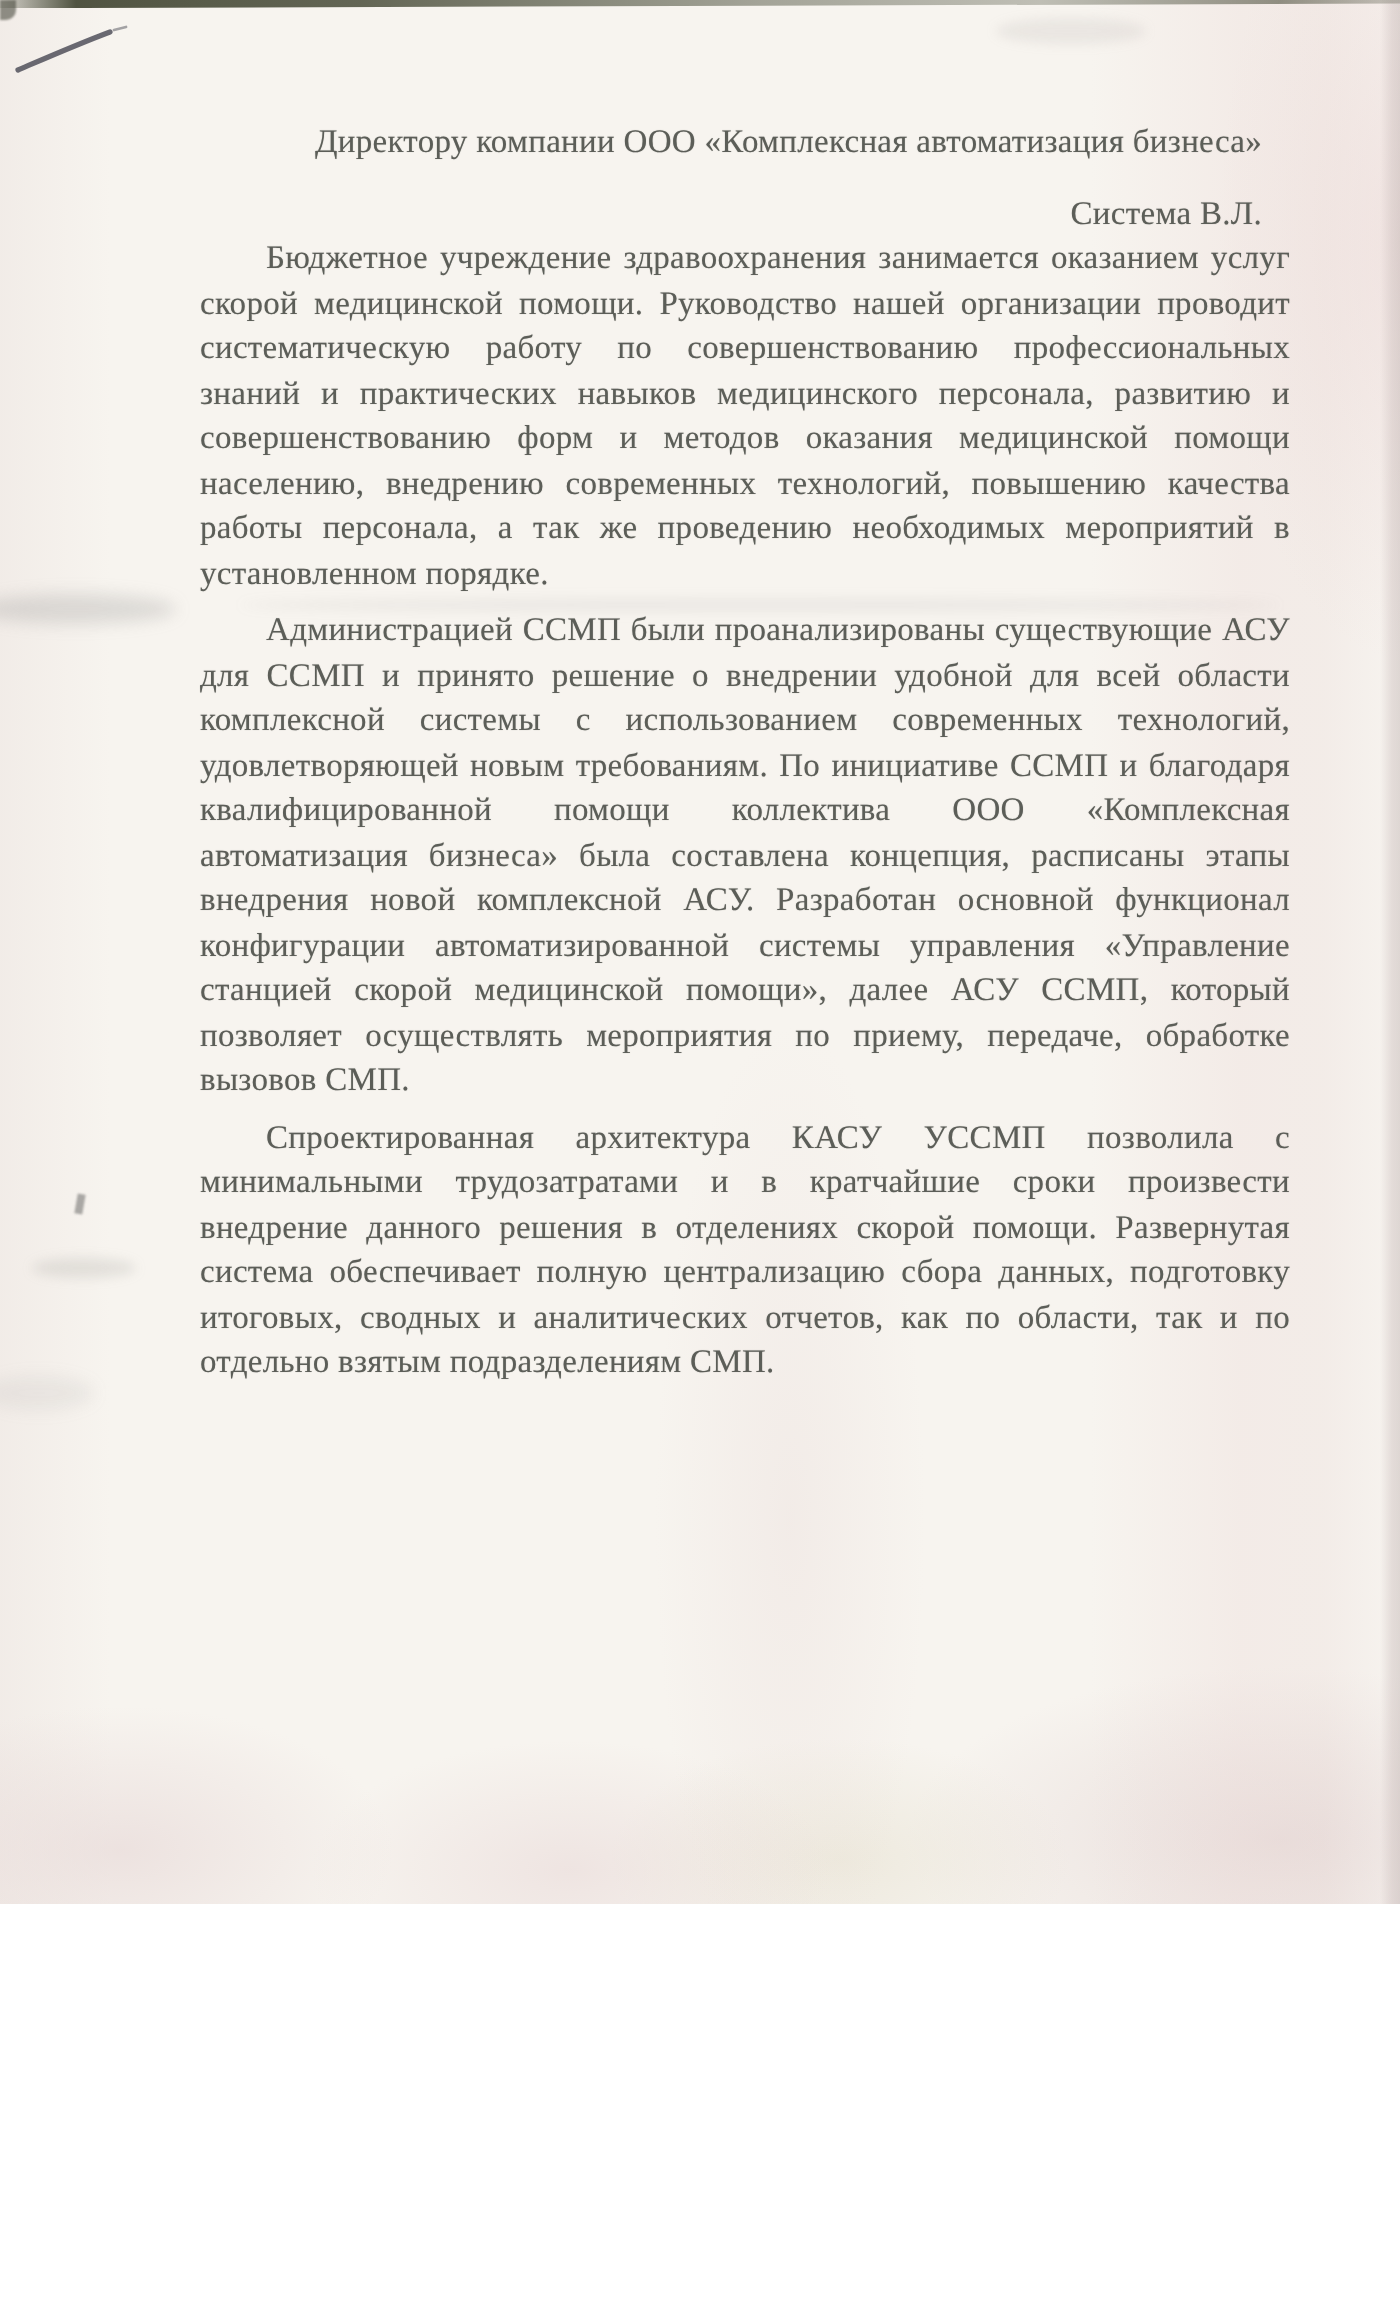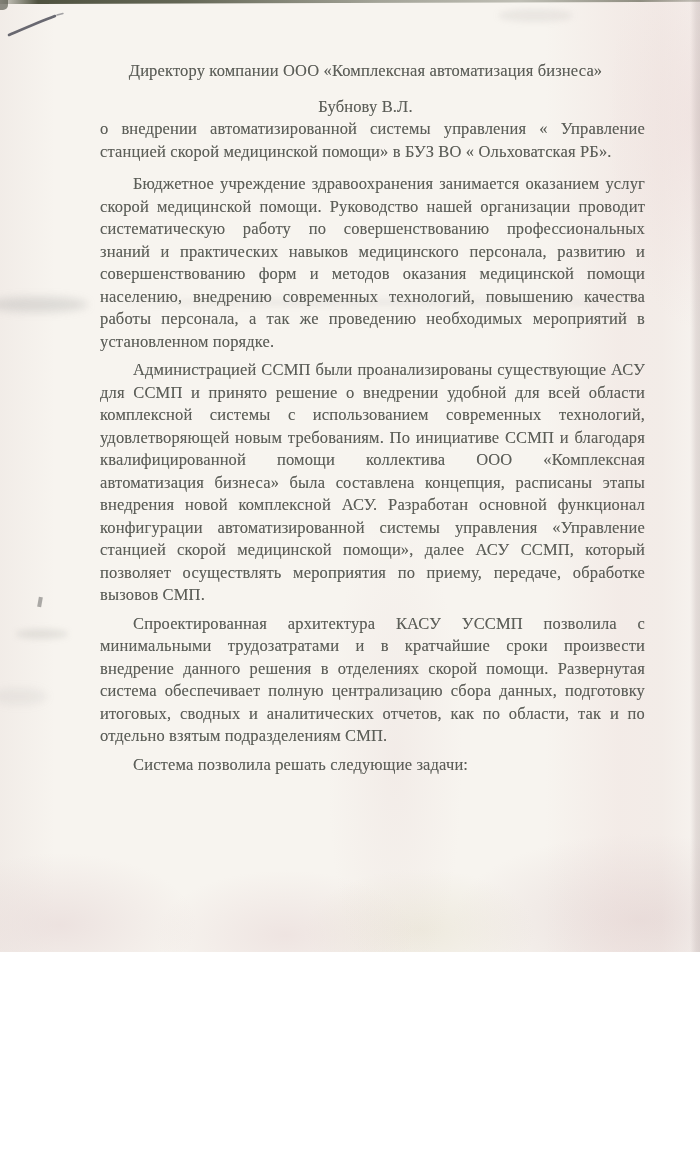--- a/index.html
+++ b/index.html
@@ -85,21 +85,21 @@
     left: 100px; top: 60px;
     width: 545px;
     color: #5c5e58;
     font-size: 16.5px;
     line-height: 22.5px;
     text-align: justify;
     letter-spacing: 0.15px;
     filter: blur(0.3px);
     text-shadow: 0 0 0.5px rgba(92,94,88,0.45);
   }
-  .addressee { text-align: center; padding-right: 14px; }
+  .addressee { text-align: right; padding-right: 14px; }
   .addressee-line1 { margin-bottom: 13px; }
   .doc-title {
     font-size: 16.5px;
     font-weight: normal;
     text-align: center;
     margin: 12px 0 14px 0;
   }
   .subject { margin: 0 0 10px 0; }
   .para { text-indent: 33px; margin: 0 0 6px 0; }
   .list-intro { text-indent: 33px; margin: 0; }
@@ -127,30 +127,28 @@
     <div class="smudge b"></div>
     <div class="smudge c"></div>
     <div class="smudge d"></div>
     <div class="smudge e"></div>
     <div class="tick"></div>
 
     <div class="content">
 
       <div class="addressee">
         <div class="addressee-line1">Директору  компании ООО «Комплексная автоматизация бизнеса»</div>
-        <div class="addressee-line2">Бубнову В.Л.</div>
+        <div class="addressee-line2">Система В.Л.</div>
       </div>
 
 
-      <p class="subject">о внедрении автоматизированной системы управления « Управление станцией скорой медицинской помощи» в БУЗ ВО « Ольховатская РБ».</p>
 
       <p class="para">Бюджетное учреждение здравоохранения занимается оказанием услуг скорой медицинской помощи. Руководство нашей организации проводит систематическую работу по совершенствованию профессиональных знаний и практических навыков медицинского персонала, развитию и совершенствованию форм и методов оказания медицинской помощи населению, внедрению современных технологий, повышению качества работы персонала, а так же проведению необходимых мероприятий в установленном порядке.</p>
 
       <p class="para">Администрацией ССМП были проанализированы существующие АСУ для ССМП и принято решение о внедрении удобной для всей области комплексной системы с использованием современных технологий, удовлетворяющей новым требованиям. По инициативе ССМП и благодаря квалифицированной помощи коллектива ООО «Комплексная автоматизация бизнеса» была составлена концепция, расписаны этапы внедрения новой комплексной АСУ. Разработан основной функционал конфигурации автоматизированной системы управления «Управление станцией скорой медицинской помощи», далее АСУ ССМП, который позволяет осуществлять мероприятия по приему, передаче, обработке вызовов СМП.</p>
 
       <p class="para">Спроектированная архитектура КАСУ  УССМП позволила с минимальными трудозатратами и в кратчайшие сроки произвести внедрение данного решения в отделениях скорой помощи. Развернутая система обеспечивает полную централизацию сбора данных, подготовку итоговых, сводных и аналитических отчетов, как по области, так и по отдельно взятым подразделениям СМП.</p>
 
-      <p class="list-intro">Система позволила решать следующие задачи:</p>
 
 
     </div>
   </div>
 </div>
 
 </body></html>

